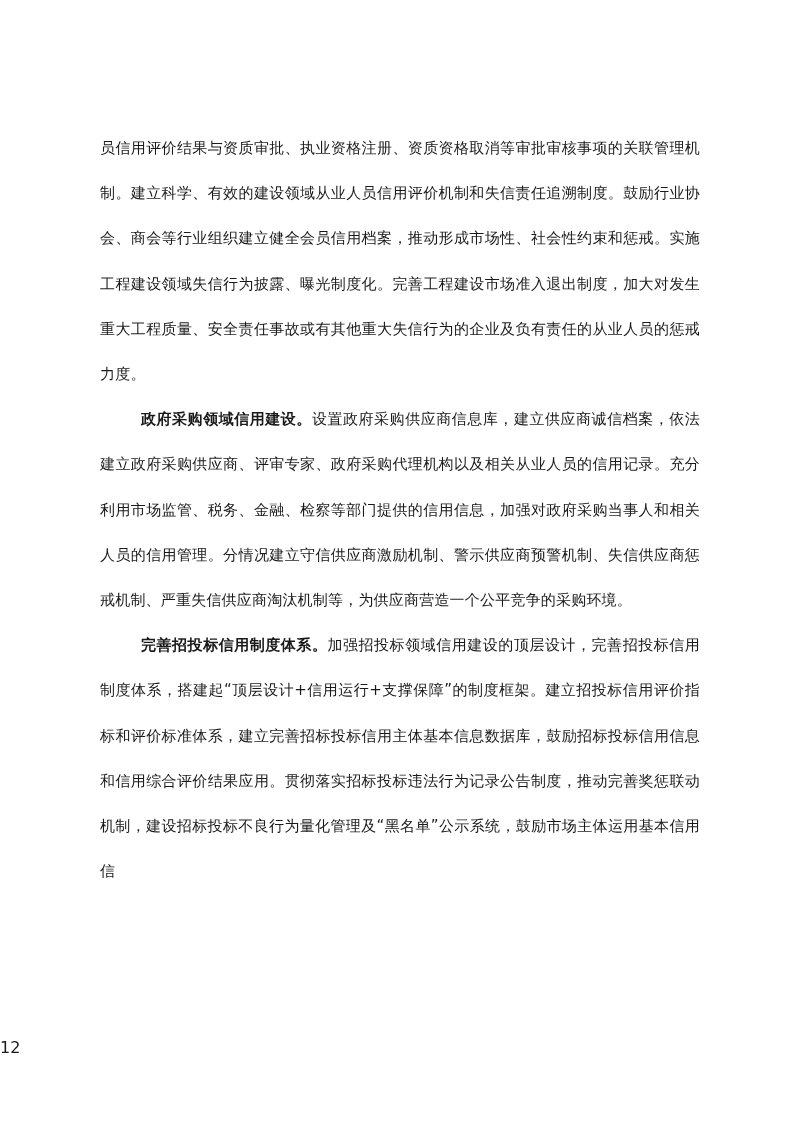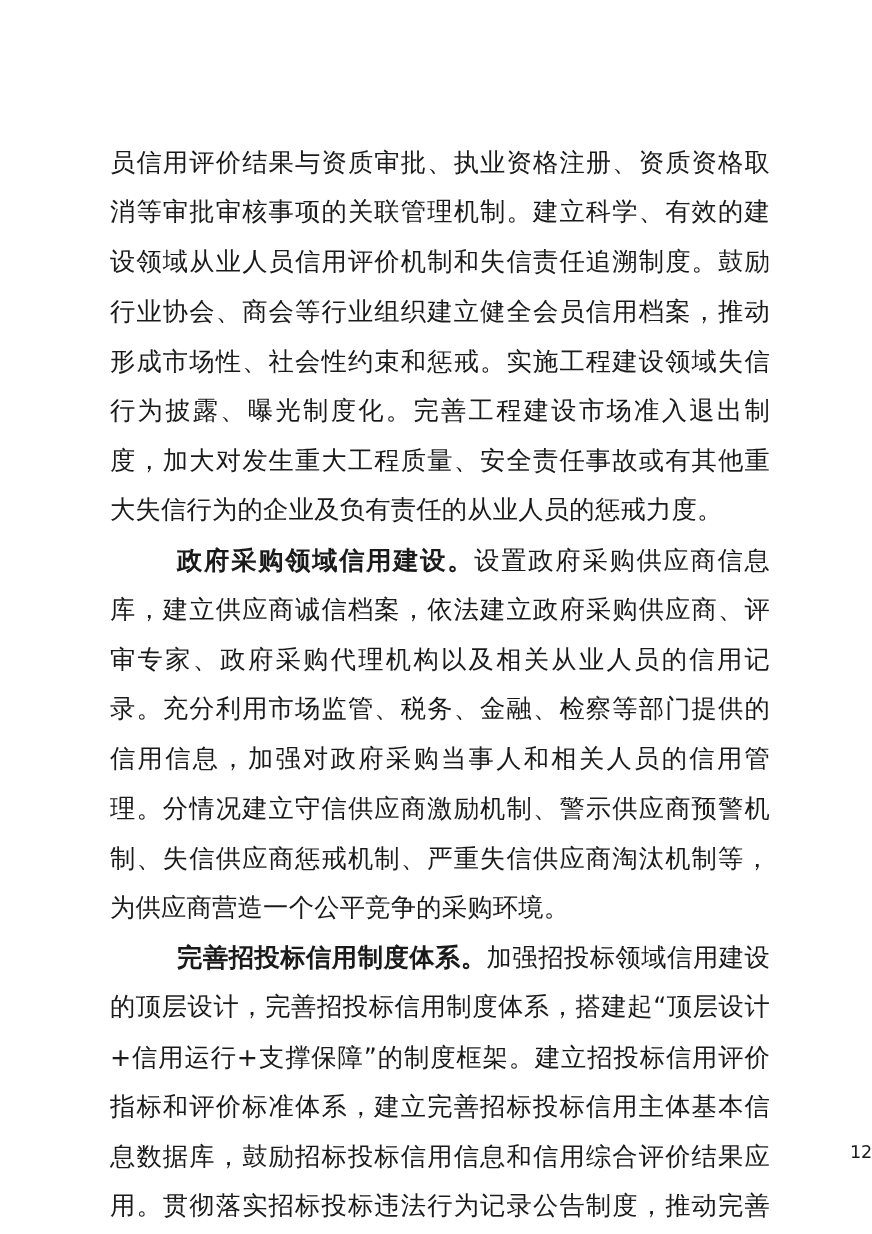--- a/index.html
+++ b/index.html
@@ -16,44 +16,43 @@
     overflow: hidden;
   }
   .content {
     position: absolute;
     left: 100px;
     top: 126px;
     width: 600px;
   }
   .para {
     font-family: "DejaVu Sans", "Liberation Sans", sans-serif;
-    font-size: 23px;
+    font-size: 15px;
     line-height: 45.2px;
     color: #1a1a1a;
     text-align: justify;
     text-justify: inter-ideograph;
     margin: 0;
     letter-spacing: 0.2px;
   }
   .para + .para {
     margin-top: 0px;
   }
   .indent {
     text-indent: 41px;
   }
   .lead {
     font-weight: bold;
-    margin-left: 20px;
   }
   .pagenum {
     position: absolute;
     left: 0;
     right: 0;
     top: 1038px;
-    text-align: right;
+    text-align: left;
     font-family: "DejaVu Sans", "Liberation Sans", sans-serif;
     font-size: 16px;
     color: #1a1a1a;
   }
 </style>
 </head>
 <body>
 
 <div class="page">
   <div class="content">

